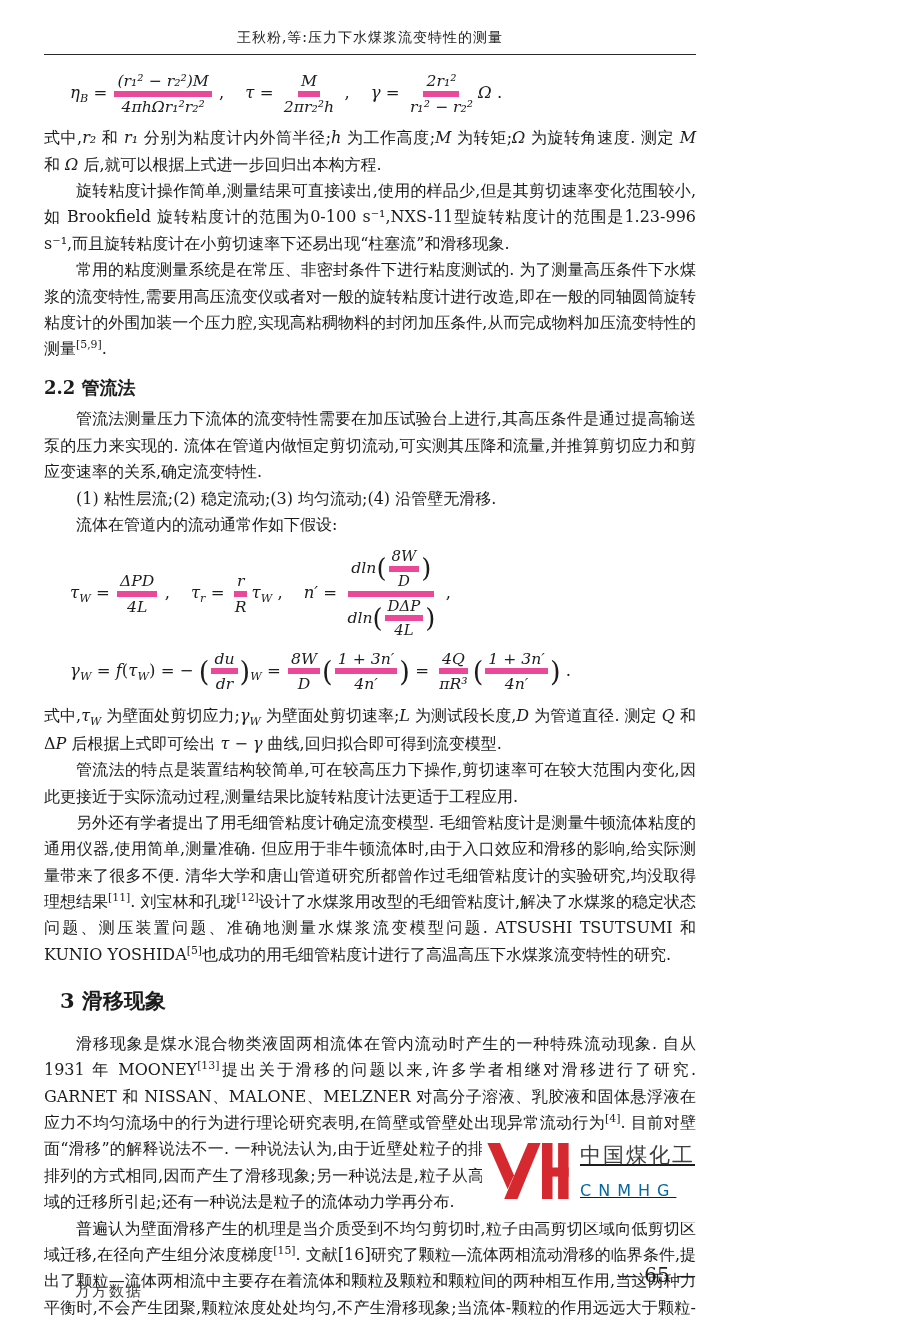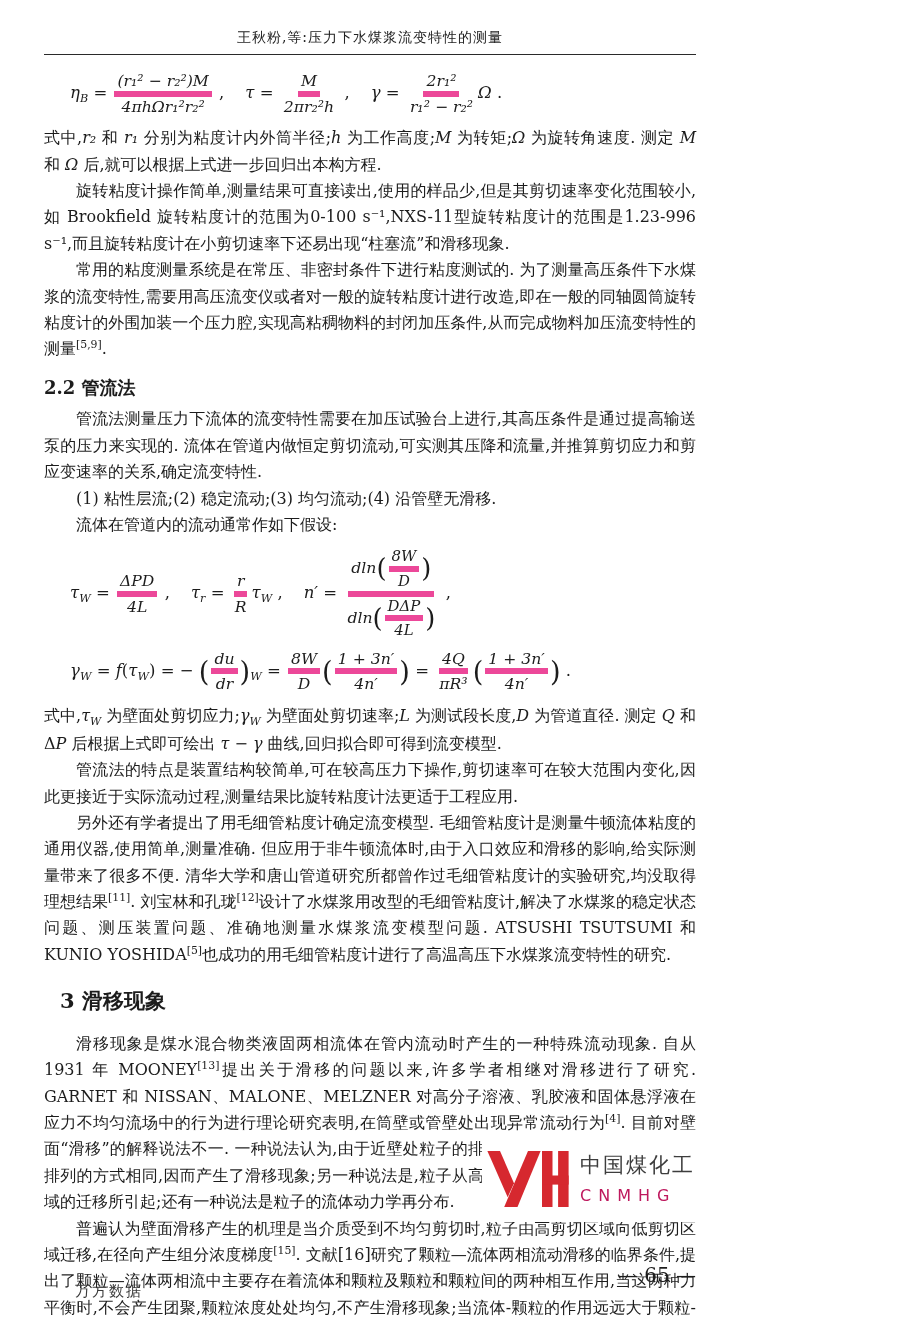--- a/index.html
+++ b/index.html
@@ -56,33 +56,34 @@
     font-size:18px;font-weight:bold;margin:10px 0 4px 0;
   }
   h3.s3{
     font-size:21px;font-weight:bold;margin:16px 0 12px 16px;
   }
   .watermark{
     position:absolute;
     right:26px;top:1136px;
     width:252px;height:82px;
     background:#ffffff;
-    display:flex;align-items:center;
+    display:flex;align-items:flex-start;
     gap:10px;
     padding:2px 4px;
+    text-decoration:underline;
   }
   .wm-logo{width:84px;height:66px;flex:0 0 auto;}
   .wm-text{display:flex;flex-direction:column;}
   .wm-cn{
     font-family:"DejaVu Sans","Liberation Sans",sans-serif;
     font-size:21px;color:#3d3d3d;letter-spacing:2px;
   }
   .wm-en{
     font-family:"DejaVu Sans","Liberation Sans",sans-serif;
-    font-size:16px;color:#be185d;letter-spacing:7px;
+    font-size:16px;color:#0369a1;letter-spacing:7px;margin-top:5px;
   }
   .footer-left{
     position:absolute;left:75px;bottom:16px;
     font-size:15px;color:#3a3a3a;letter-spacing:2px;
   }
   .page-number{
     position:absolute;right:72px;bottom:28px;
     font-size:20px;color:#1c1c1c;
   }
 </style>

